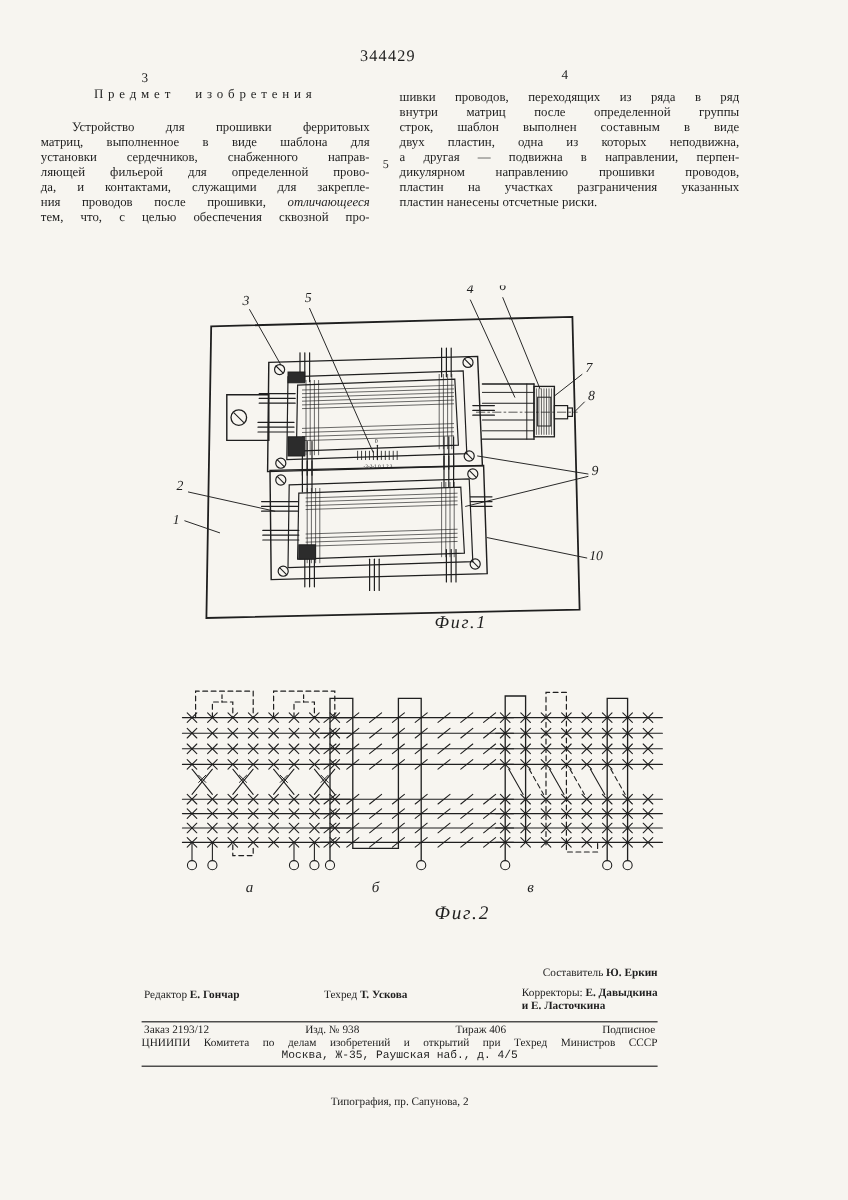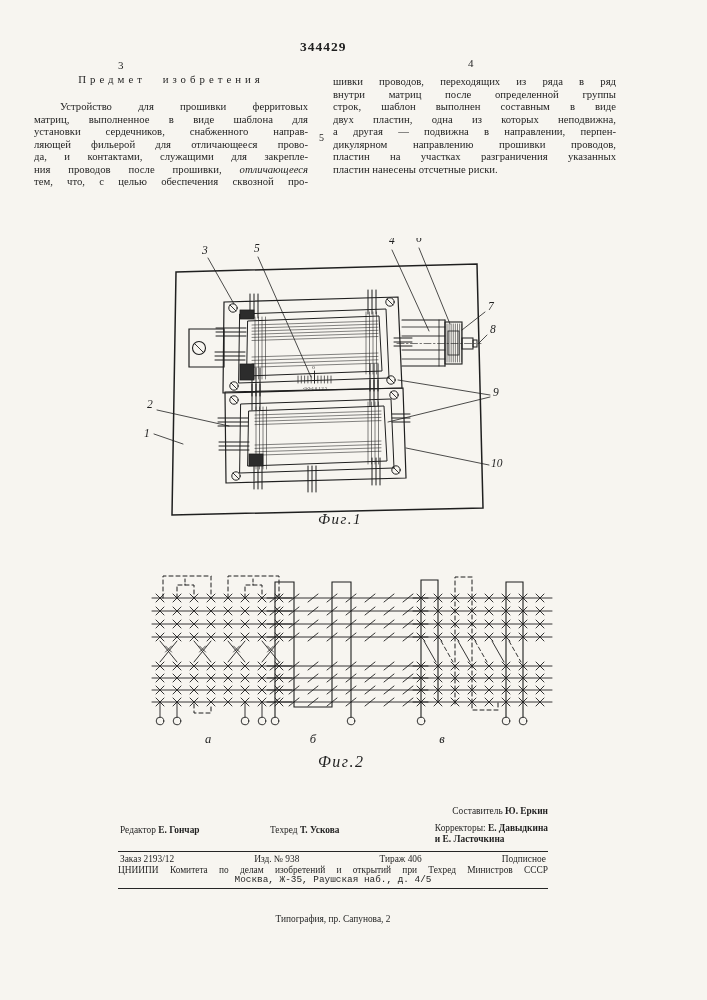--- a/index.html
+++ b/index.html
@@ -3,37 +3,37 @@
 <meta charset="utf-8">
 <style>
   html,body{margin:0;padding:0;}
   .page{
     position:relative; width:707px; height:1000px;
     background:#f7f5f0; overflow:hidden;
     font-family:"Liberation Serif","DejaVu Serif",serif;
     color:#1f1f1f;
   }
   .abs{position:absolute;}
-  .patent-number{left:300px; top:39px; font-size:13.5px; font-weight:bold; letter-spacing:1px;}
+  .patent-number{left:300px; top:39px; font-size:13.5px; font-weight:normal; letter-spacing:1px;}
   .col-num{font-size:11px;}
   .col-num-left{left:118px; top:59px;}
   .col-num-right{left:468px; top:57px;}
   .margin-num{left:319px; top:132px; font-size:10px;}
   .claims-heading{
     left:34px; top:73px; width:274px; text-align:center;
     font-size:10.8px; letter-spacing:4px; word-spacing:10px; white-space:nowrap;
   }
   .claims-col{font-size:10.7px; line-height:12.55px;}
   .claims-left{left:34px; top:100px; width:274px;}
   .claims-right{left:333px; top:75px; width:283px;}
   .claim-line{text-align:justify; text-align-last:justify; white-space:nowrap0;}
   .claim-line.last{text-align-last:left;}
   .claim-line.indent{text-indent:26px;}
   .claim-line em{font-style:italic;}
-  .fig-caption{font-style:italic; letter-spacing:1.5px; white-space:nowrap;}
+  .fig-caption{font-style:italic; letter-spacing:1.5px; white-space:nowrap;margin-left:44px;}
   .fig1-caption{left:318px; top:511px; font-size:15px;}
   .fig2-caption{left:318px; top:753px; font-size:16px;}
   svg text{font-family:"Liberation Serif","DejaVu Serif",serif; fill:#1f1f1f; stroke:none;}
   svg .callout{font-style:italic;}
   .footer{
     left:118px; top:806px; width:430px; height:110px;
     font-size:9.4px; line-height:10.6px;
   }
   .f-compiler{position:absolute; top:0; left:0; right:0; text-align:right;}
   .f-editor{position:absolute; left:2px; top:19px;}
@@ -55,21 +55,21 @@
   <div class="abs patent-number">344429</div>
   <div class="abs col-num col-num-left">3</div>
   <div class="abs col-num col-num-right">4</div>
   <div class="abs margin-num">5</div>
 
   <div class="abs claims-heading">Предмет изобретения</div>
   <div class="abs claims-col claims-left" id="claims-left">
       <div class="claim-line indent"><span>Устройство для прошивки ферритовых</span></div>
       <div class="claim-line"><span>матриц, выполненное в виде шаблона для</span></div>
       <div class="claim-line"><span>установки сердечников, снабженного направ-</span></div>
-      <div class="claim-line"><span>ляющей фильерой для отличающееся прово-</span></div>
+      <div class="claim-line"><span>ляющей фильерой для определенной прово-</span></div>
       <div class="claim-line"><span>да, и контактами, служащими для закрепле-</span></div>
       <div class="claim-line"><span>ния проводов после прошивки, </span><em>отличающееся</em></div>
       <div class="claim-line"><span>тем, что, с целью обеспечения сквозной про-</span></div>
     </div>
   <div class="abs claims-col claims-right" id="claims-right">
       <div class="claim-line"><span>шивки проводов, переходящих из ряда в ряд</span></div>
       <div class="claim-line"><span>внутри матриц после определенной группы</span></div>
       <div class="claim-line"><span>строк, шаблон выполнен составным в виде</span></div>
       <div class="claim-line"><span>двух пластин, одна из которых неподвижна,</span></div>
       <div class="claim-line"><span>а другая — подвижна в направлении, перпен-</span></div>

